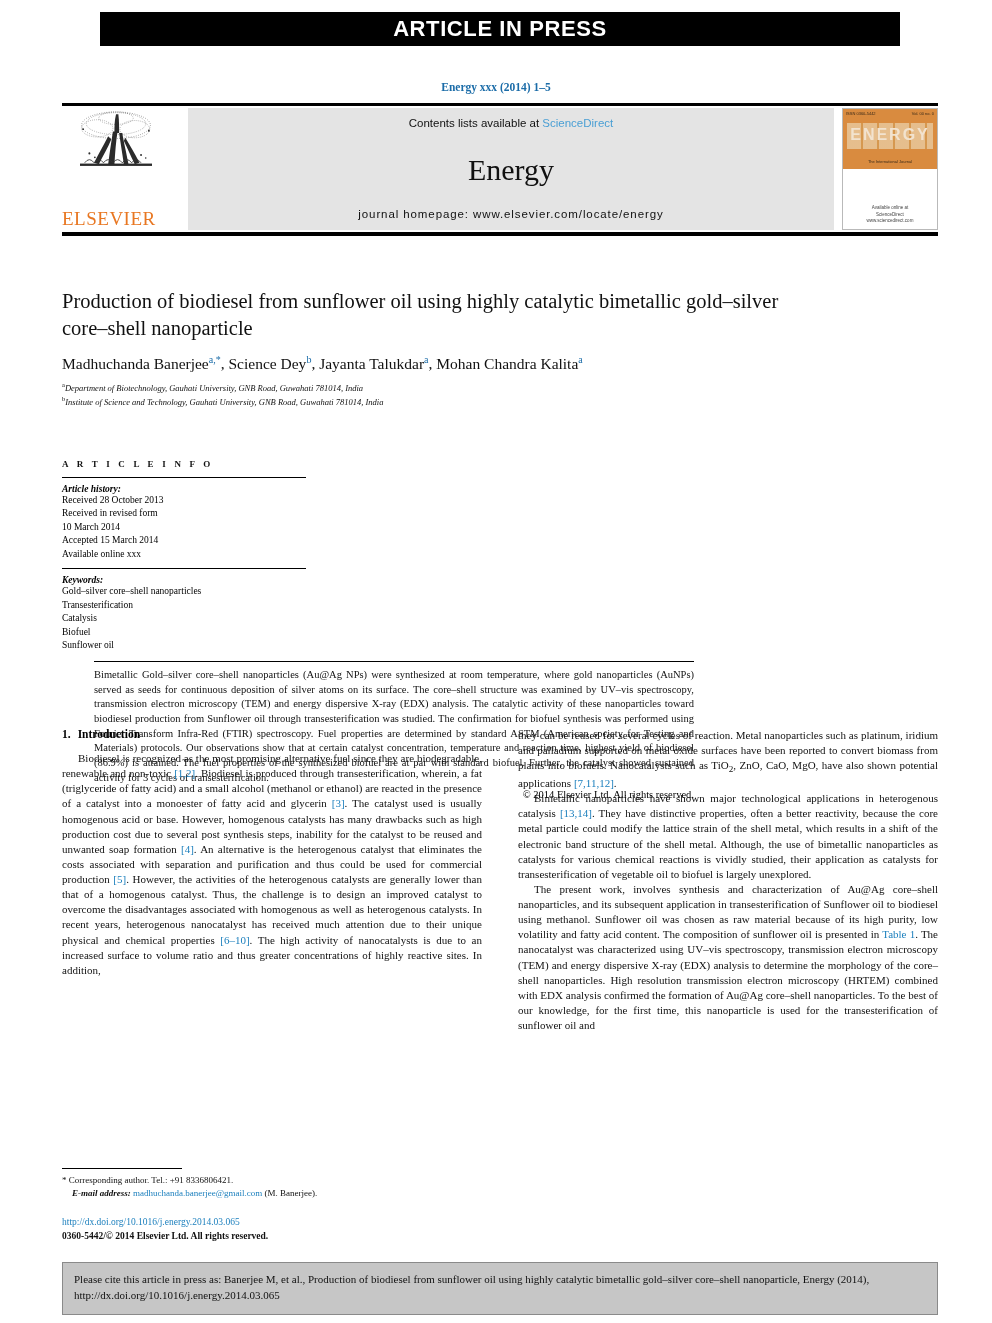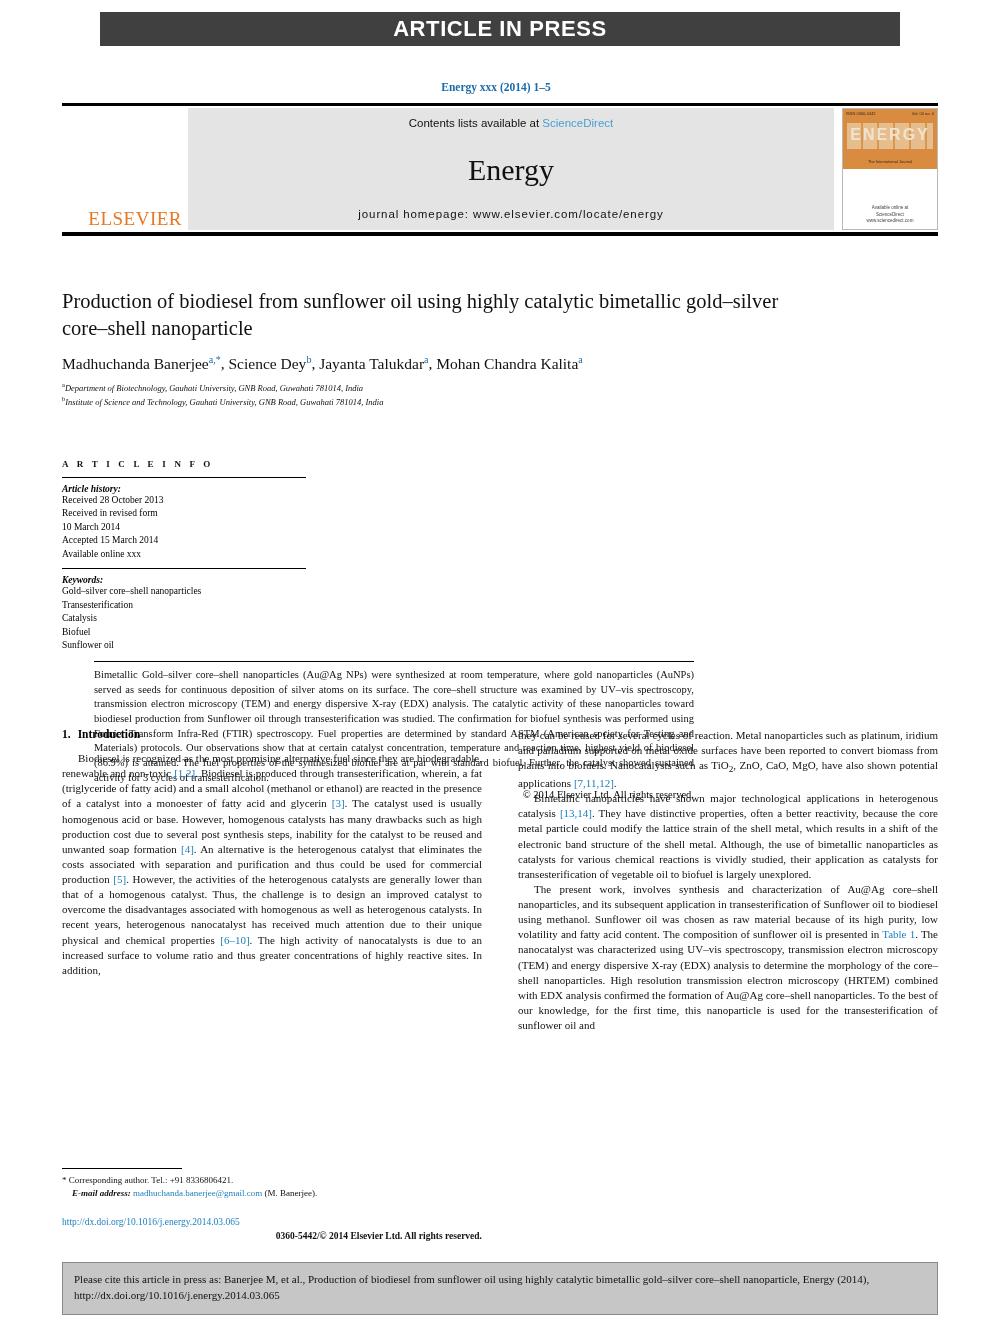--- a/index.html
+++ b/index.html
@@ -22,21 +22,21 @@
     background: #fff;
   }
 
   
   .aip-band {
     position: absolute;
     left: 100px;
     top: 12px;
     width: 800px;
     height: 34px;
-    background: #404040;
+    background: #000000;
     display: flex;
     align-items: center;
     justify-content: center;
   }
   .aip-band .aip-text {
     color: #ffffff;
     font-family: "Liberation Sans", sans-serif;
     font-weight: bold;
     font-size: 22px;
     letter-spacing: 0.6px;
@@ -71,22 +71,22 @@
   .masthead-body {
     display: flex;
     flex-direction: row;
     align-items: stretch;
     height: 122px;
     margin-top: 2px;
   }
   .elsevier-logo {
     width: 120px;
     display: flex;
-    flex-direction: row;
-    align-items: flex-end;
+    flex-direction: column;
+    align-items: flex-start;
     justify-content: flex-end;
     padding-bottom: 2px;
     gap: 28px;
   }
   .tree-svg { display:block; }
   .elsevier-word {
     font-family: "Liberation Serif", serif;
     font-size: 19px;
     letter-spacing: 0.5px;
     color: #e87722;
@@ -245,21 +245,21 @@
   
   .foot {
     position:absolute; left:62px; top:1168px; width:420px;
   }
   .foot-rule { width: 120px; border-top: 1px solid #000; margin-bottom: 5px;}
   .foot-line { font-size: 9px; line-height: 1.45; color:#111; }
   .foot-line .em { font-style: italic; font-weight:bold; }
   .foot-line a { color:#1b7fbd; text-decoration:none; }
   .doi-block { position:absolute; left:62px; top:1216px; width:420px; }
   .doi-line { font-size: 9.5px; color:#1b7fbd; line-height:1.45;}
-  .issn-line { font-size: 9.5px; color:#111; font-weight:bold; line-height:1.45;text-align:right;}
+  .issn-line { font-size: 9.5px; color:#111; font-weight:bold; line-height:1.45;}
 
   
   .cite-box {
     position:absolute; left:62px; top:1262px; width:876px;
     border: 1.5px solid #8a8a8a;
     background: #c6c6c6;
     box-sizing:border-box;
     padding: 9px 11px 10px 11px;
   }
   .cite-text { font-size: 11px; line-height: 1.45; color:#111; }

